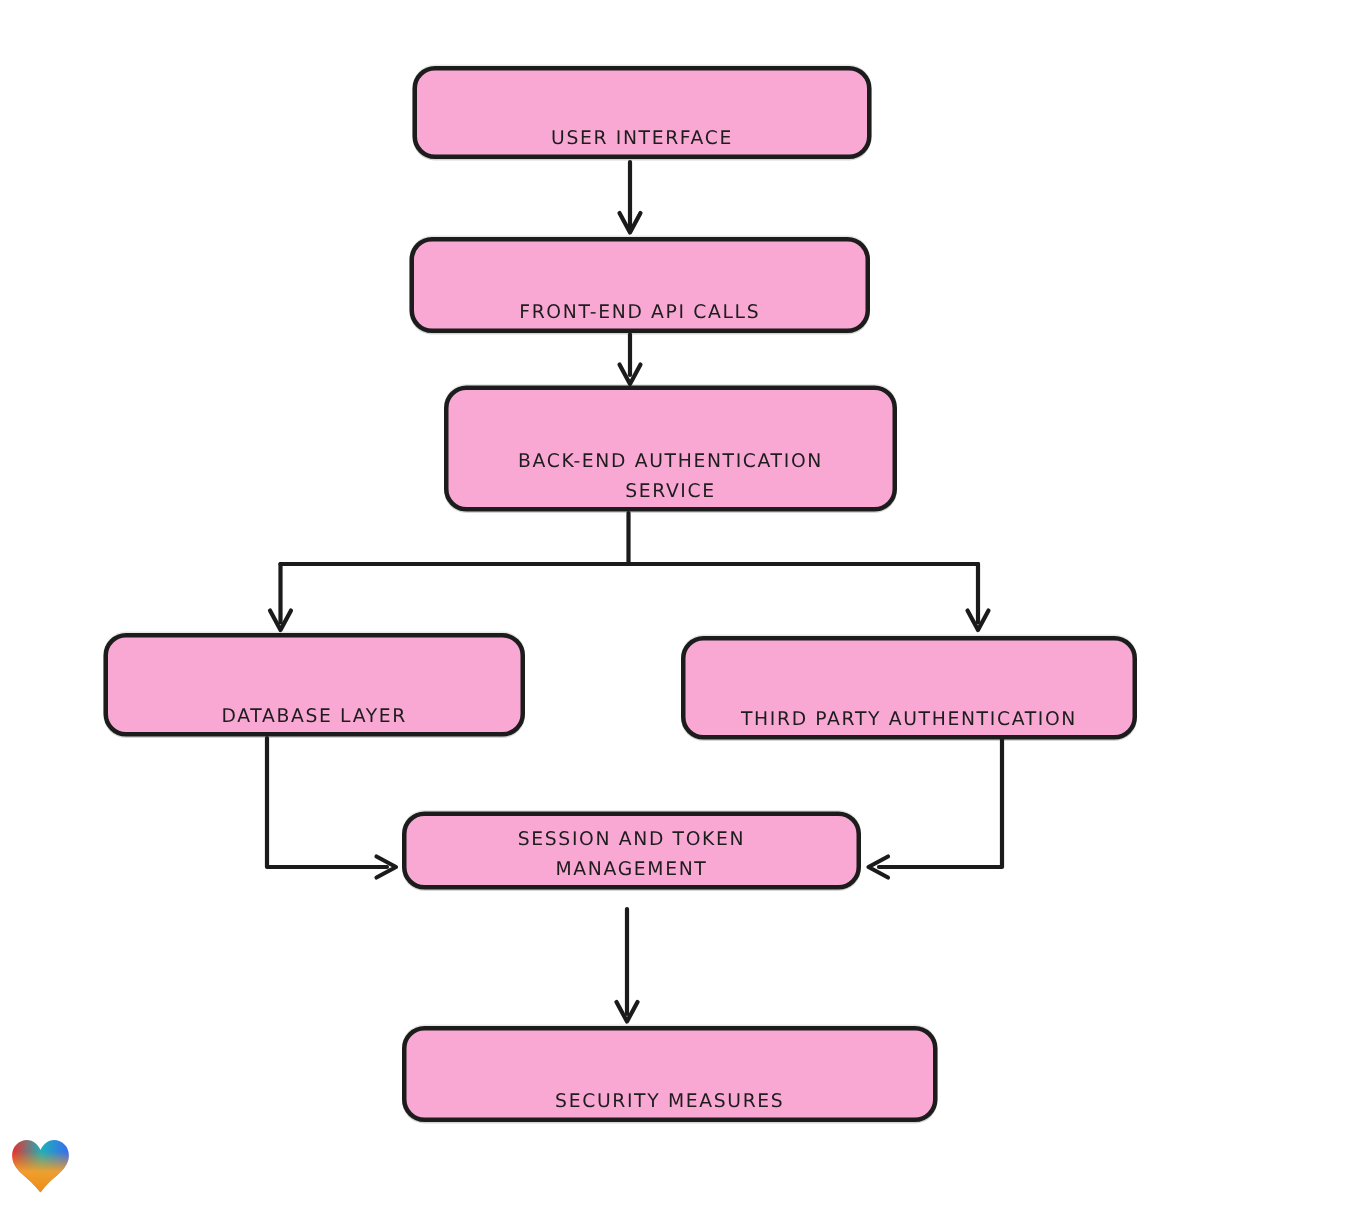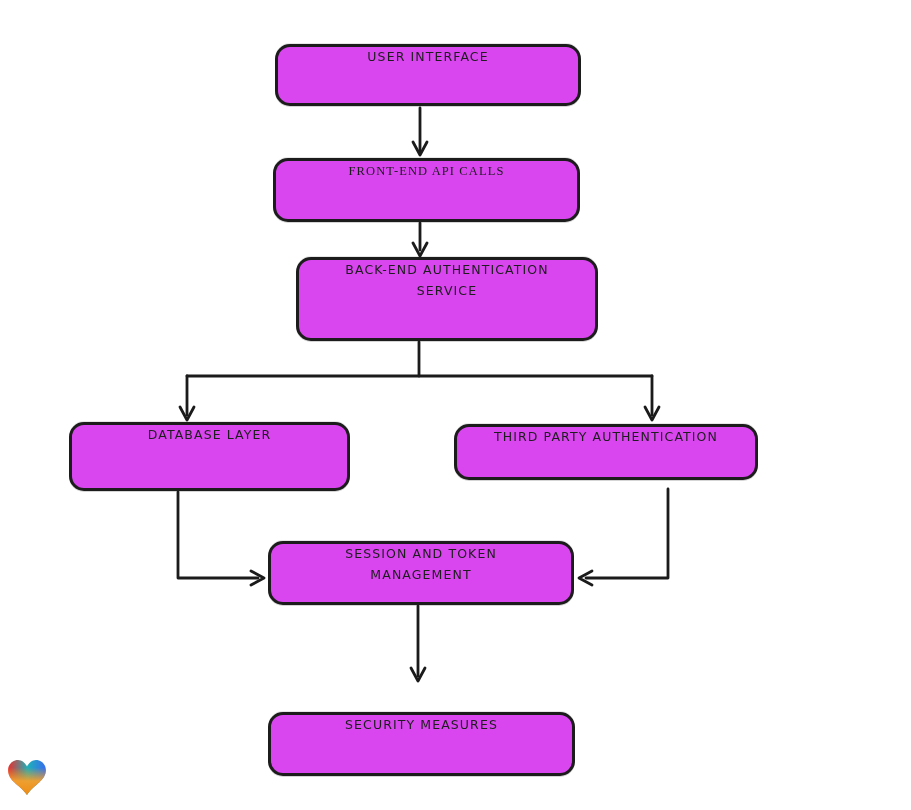--- a/index.html
+++ b/index.html
@@ -19,44 +19,44 @@
     position: absolute;
     left: 0;
     top: 0;
     width: 911px;
     height: 810px;
     pointer-events: none;
   }
   .node {
     position: absolute;
     box-sizing: border-box;
-    background: #d946ef;
+    background: #f9a8d4;
     border: 3px solid #1c1c1c;
     border-radius: 15px;
     display: flex;
-    align-items: flex-start;
+    align-items: flex-end;
     justify-content: center;
     text-align: center;
     color: #1d1d1d;
     font-size: 12.5px;
     letter-spacing: 1.1px;
     line-height: 1.65;
     box-shadow: 0 1px 0 rgba(20,20,20,0.18), 0 -1px 0 rgba(20,20,20,0.10);
   }
   .node .lbl { white-space: nowrap; }
   .node.wrap .lbl { white-space: normal; }
   .node-user-interface            { left: 275px; top:  44px; width: 306px; height: 62px; }
-  .node-front-end-api-calls       { left: 273px; top: 158px; width: 307px; height: 64px; font-family: Liberation Serif, serif; }
+  .node-front-end-api-calls       { left: 273px; top: 158px; width: 307px; height: 64px; }
   .node-back-end-auth             { left: 276px; top: 257px; width: 302px; height: 84px; margin-left: 20px; }
   .node-back-end-auth .lbl        { max-width: 250px; }
   .node-database-layer            { left:  69px; top: 422px; width: 281px; height: 69px; }
-  .node-third-party-auth          { left: 454px; top: 424px; width: 304px; height: 56px; }
-  .node-session-token             { left: 268px; top: 541px; width: 306px; height: 64px; }
+  .node-third-party-auth          { left: 454px; top: 424px; width: 304px; height: 69px; }
+  .node-session-token             { left: 268px; top: 541px; width: 306px; height: 52px; }
   .node-session-token .lbl        { max-width: 200px; }
-  .node-security-measures         { left: 268px; top: 712px; width: 307px; height: 64px; }
+  .node-security-measures         { left: 268px; top: 684px; width: 357px; height: 64px; }
   .badge {
     position: absolute;
     left: 6px;
     top: 758px;
     width: 42px;
     height: 42px;
     display: flex;
     align-items: center;
     justify-content: center;
     cursor: pointer;

